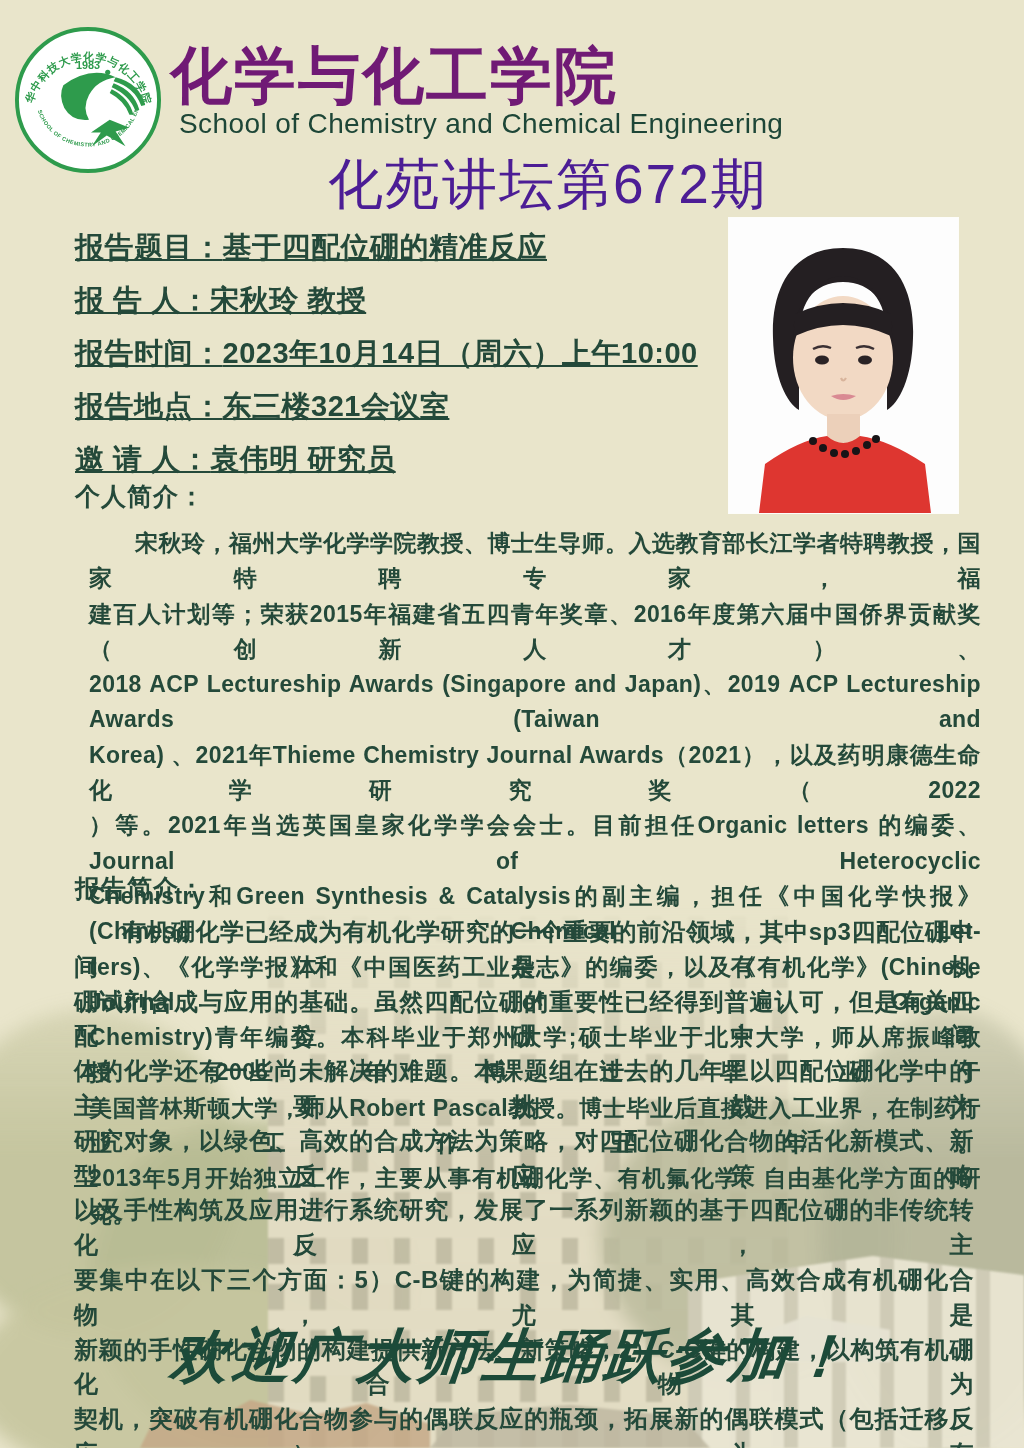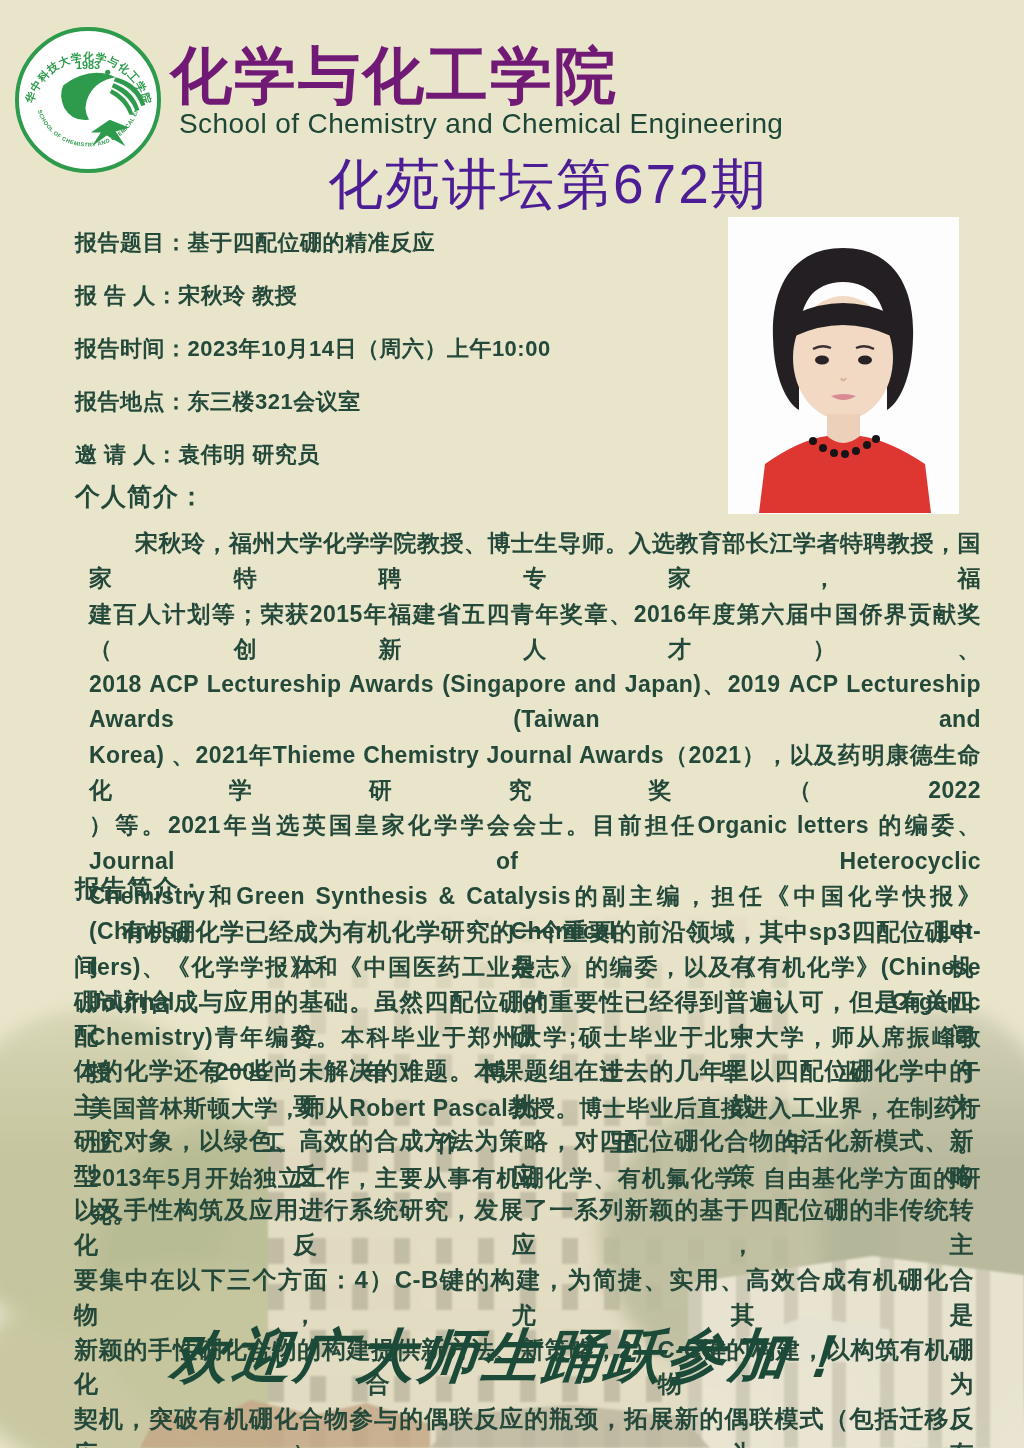--- a/index.html
+++ b/index.html
@@ -55,21 +55,21 @@
   .school-en{
     position:absolute;left:179px;top:108px;z-index:2;
     font-size:28px;font-weight:400;letter-spacing:.4px;color:#1d4637;
   }
   .forum-title{
     position:absolute;left:328px;top:148px;z-index:2;
     font-size:55px;font-weight:400;letter-spacing:2px;color:#4c1d95;
   }
   
   .info{position:absolute;left:75px;top:228px;width:645px;z-index:2;}
-  .info-row{height:53px;font-size:22px;font-weight:700;letter-spacing:.5px;white-space:nowrap;}
+  .info-row{height:53px;font-size:29px;font-weight:700;letter-spacing:.5px;white-space:nowrap;text-decoration:underline;}
   .section-label{
     position:absolute;left:75px;z-index:2;
     font-size:25px;font-weight:700;letter-spacing:1px;
   }
   .bio-label{top:480px;}
   .abstract-label{top:872px;}
   
   .photo{
     position:absolute;left:729px;top:218px;width:229px;height:295px;z-index:2;
     background:#fff;box-shadow:0 0 0 1px rgba(255,255,255,.9);
@@ -191,21 +191,21 @@
   </div>
 
   <div class="section-label abstract-label">报告简介：</div>
 
   <div class="para abs-para">
     <div class="jline jfirst">有机硼化学已经成为有机化学研究的一个重要的前沿领域，其中sp3四配位硼中间体是有机</div>
     <div class="jline">硼试剂合成与应用的基础。虽然四配位硼的重要性已经得到普遍认可，但是有关四配位硼中间</div>
     <div class="jline">体的化学还有一些尚未解决的难题。本课题组在过去的几年里以四配位硼化学中的主要挑战为</div>
     <div class="jline">研究对象，以绿色、高效的合成方法为策略，对四配位硼化合物的活化新模式、新型反应策略</div>
     <div class="jline">以及手性构筑及应用进行系统研究，发展了一系列新颖的基于四配位硼的非传统转化反应，主</div>
-    <div class="jline">要集中在以下三个方面：4）C-B键的构建，为简捷、实用、高效合成有机硼化合物，尤其是</div>
+    <div class="jline">要集中在以下三个方面：5）C-B键的构建，为简捷、实用、高效合成有机硼化合物，尤其是</div>
     <div class="jline">新颖的手性硼化合物的构建提供新方法、新策略；2）C-C键的构建，以构筑有机硼化合物为</div>
     <div class="jline">契机，突破有机硼化合物参与的偶联反应的瓶颈，拓展新的偶联模式（包括迁移反应），为有</div>
 
   </div>
 
   <div class="welcome">欢迎广大师生踊跃参加！</div>
 
 </div>
 
 </body></html>

